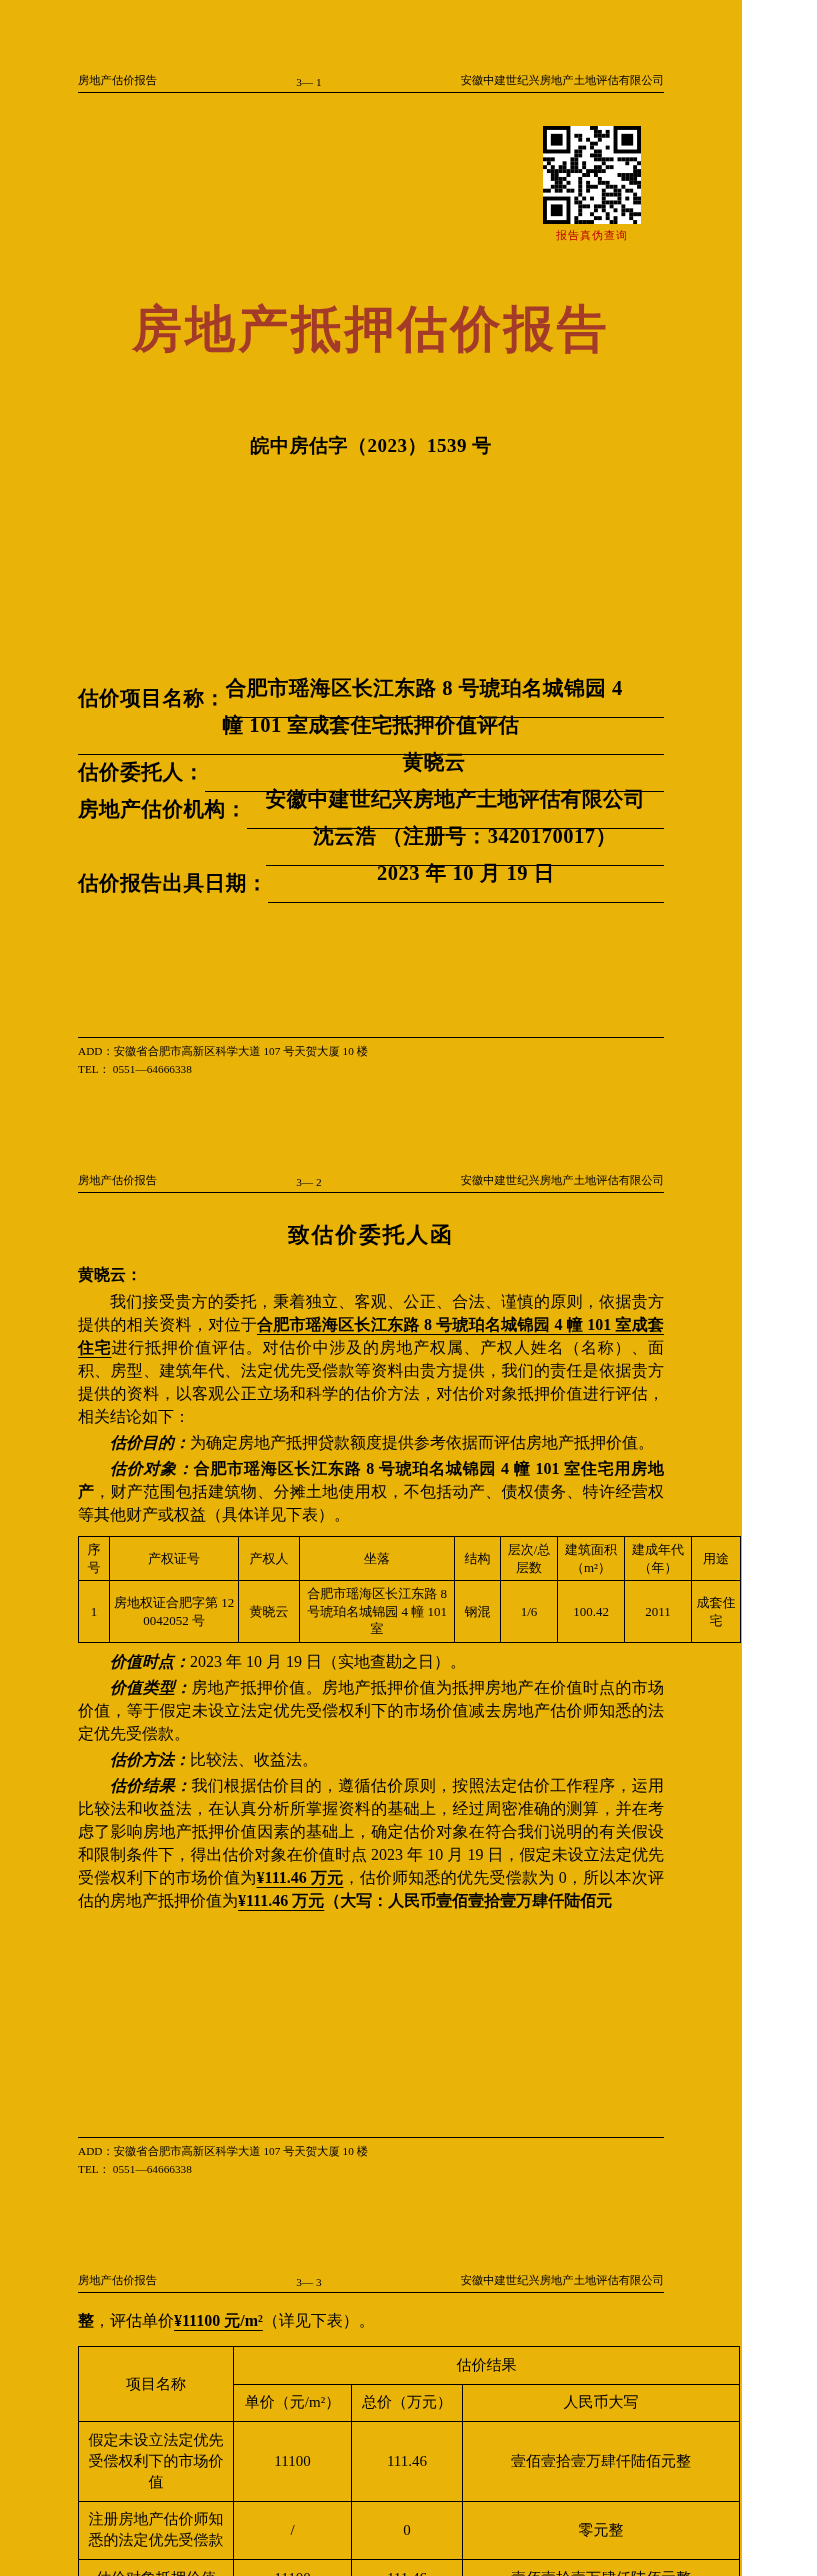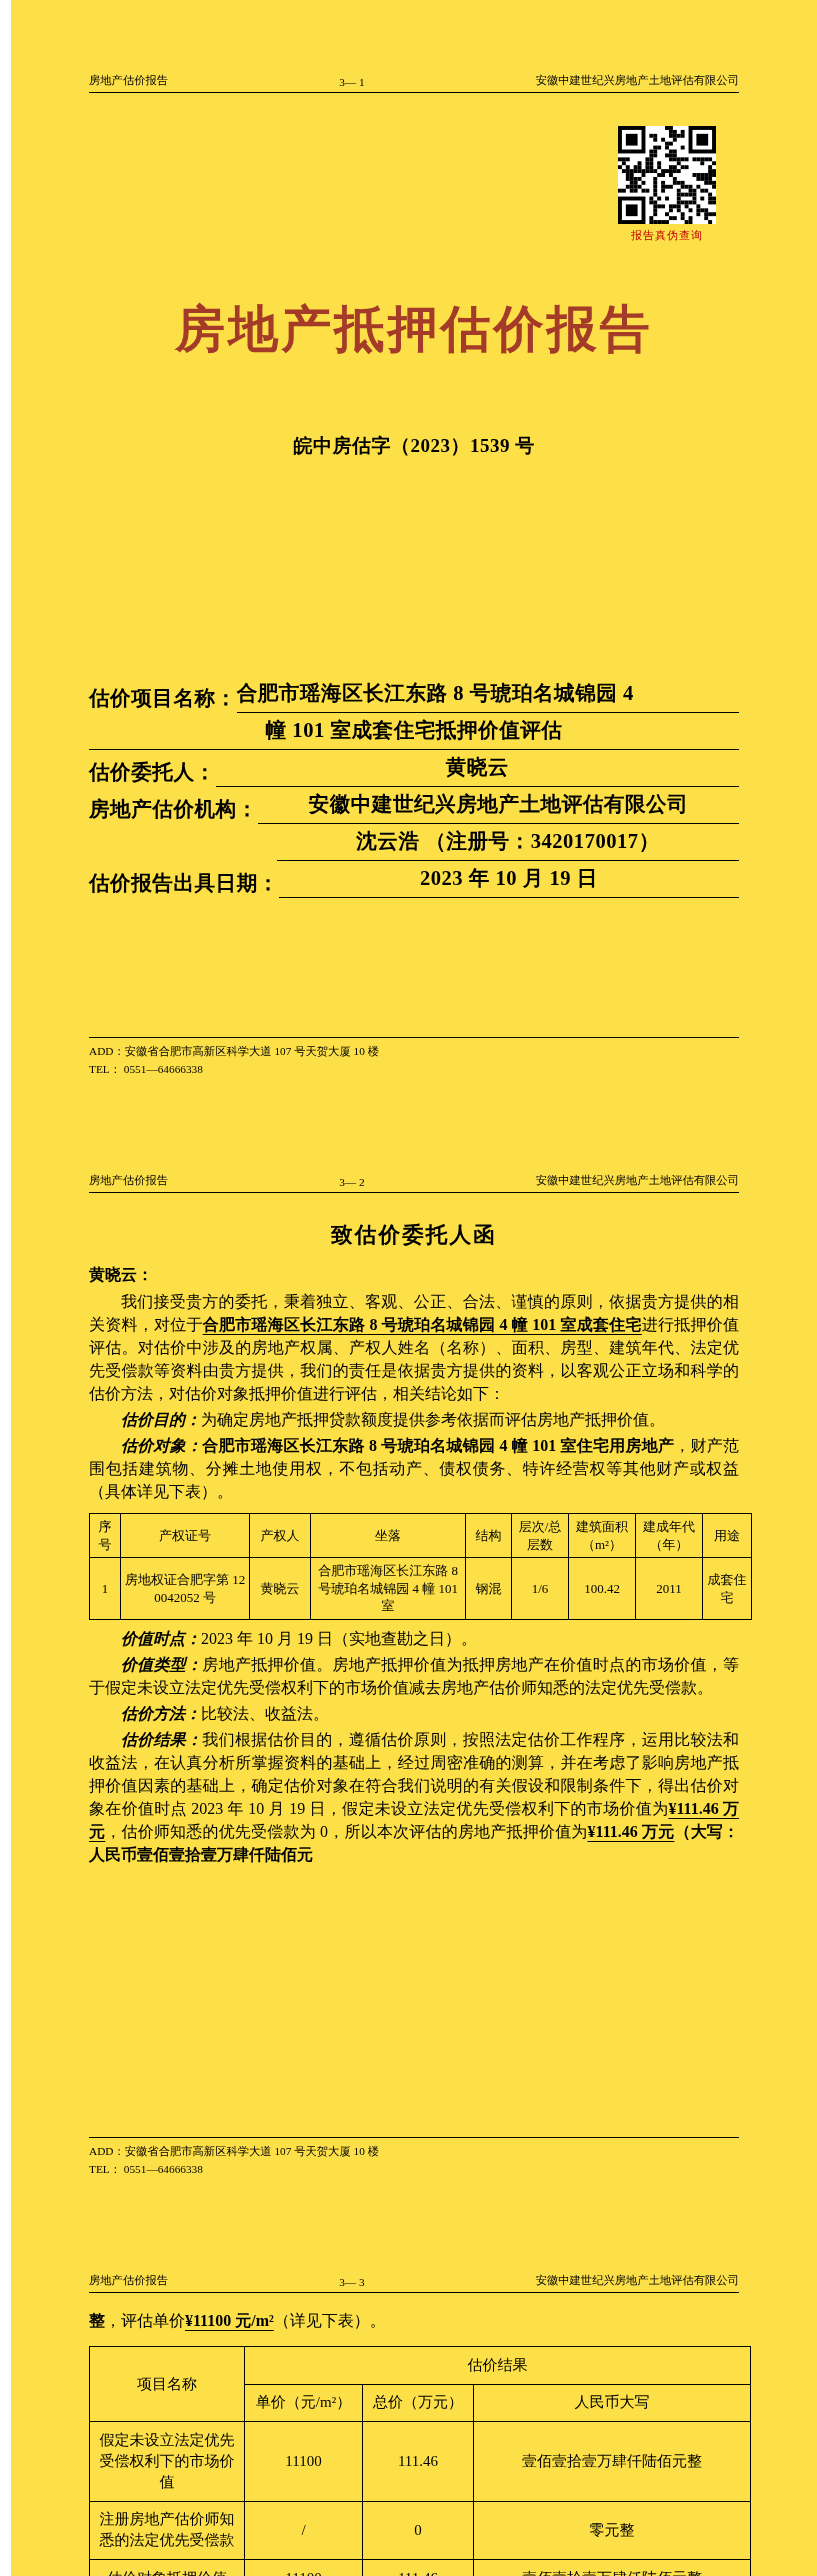--- a/index.html
+++ b/index.html
@@ -1,18 +1,18 @@
 <!DOCTYPE html>
 <html style="font-size:8.2px"><head>
 <meta charset="utf-8">
 <style>
   html,body{margin:0;padding:0;background:#ffffff;}
   .doc{position:relative;width:818px;height:3300px;margin:0 auto;background:#fff;
        font-family:"Liberation Serif","DejaVu Serif",serif;color:#000;overflow:hidden;}
-  .page{position:absolute;left:11px;width:806px;height:1100px;overflow:hidden;background:#fde047;}
+  .page{position:absolute;left:0;width:742px;height:1100px;overflow:hidden;background:#eab308;}
   #p1{top:0}#p2{top:1100px}#p3{top:2200px}
 
   
   .pghead{position:absolute;top:73px;left:78px;right:78px;display:flex;
           justify-content:space-between;align-items:flex-end;font-size:11.3px;
           padding-bottom:4.1px;border-bottom:1px solid #000;}
   .pgfoot{position:absolute;bottom:21.6px;left:78px;right:78px;border-top:1px solid #000;
           padding-top:5.2px;font-size:11.3px;line-height:1.55;}
 
   
@@ -20,21 +20,21 @@
   .qr svg{display:block;width:98px;height:98px;}
   .qr-caption{margin-top:4.1px;font-size:11px;color:#c00000;font-weight:normal;letter-spacing:1px;}
   .cover-title{position:absolute;top:296px;left:0;width:100%;text-align:center;margin:0;
                font-size:50px;font-weight:bold;color:#a33b28;letter-spacing:3.1px;}
   .doc-no{position:absolute;top:433px;left:0;width:100%;text-align:center;margin:0;
           font-size:19px;font-weight:bold;letter-spacing:0.5px;}
   .fields{position:absolute;top:679px;left:78px;right:78px;font-size:20.6px;font-weight:bold;}
   .frow{display:flex;align-items:center;height:37px;}
   .flabel{white-space:nowrap;letter-spacing:0.5px;}
   .fspacer{width:188px;}
-  .fvalue{flex:1;border-bottom:1px solid #000;text-align:center;padding-bottom:6px;
+  .fvalue{flex:1;border-bottom:1px solid #000;text-align:center;padding-bottom:16px;
           letter-spacing:0.5px;line-height:1.15;min-width:0;}
   .fvalue.left{text-align:left;}
 
   
   .content{position:absolute;left:78px;right:78px;}
   #p2 .content{top:120px;}
   #p3 .content{top:106px;}
   .p2-title{margin:0 0 15.5px;text-align:center;font-size:21.6px;font-weight:bold;letter-spacing:2.1px;}
   .saluta{font-size:16px;font-weight:bold;margin:9.3px 0 4.1px;}
   .para{font-size:16px;line-height:23px;text-align:justify;text-indent:32px;margin:3px 0;}

